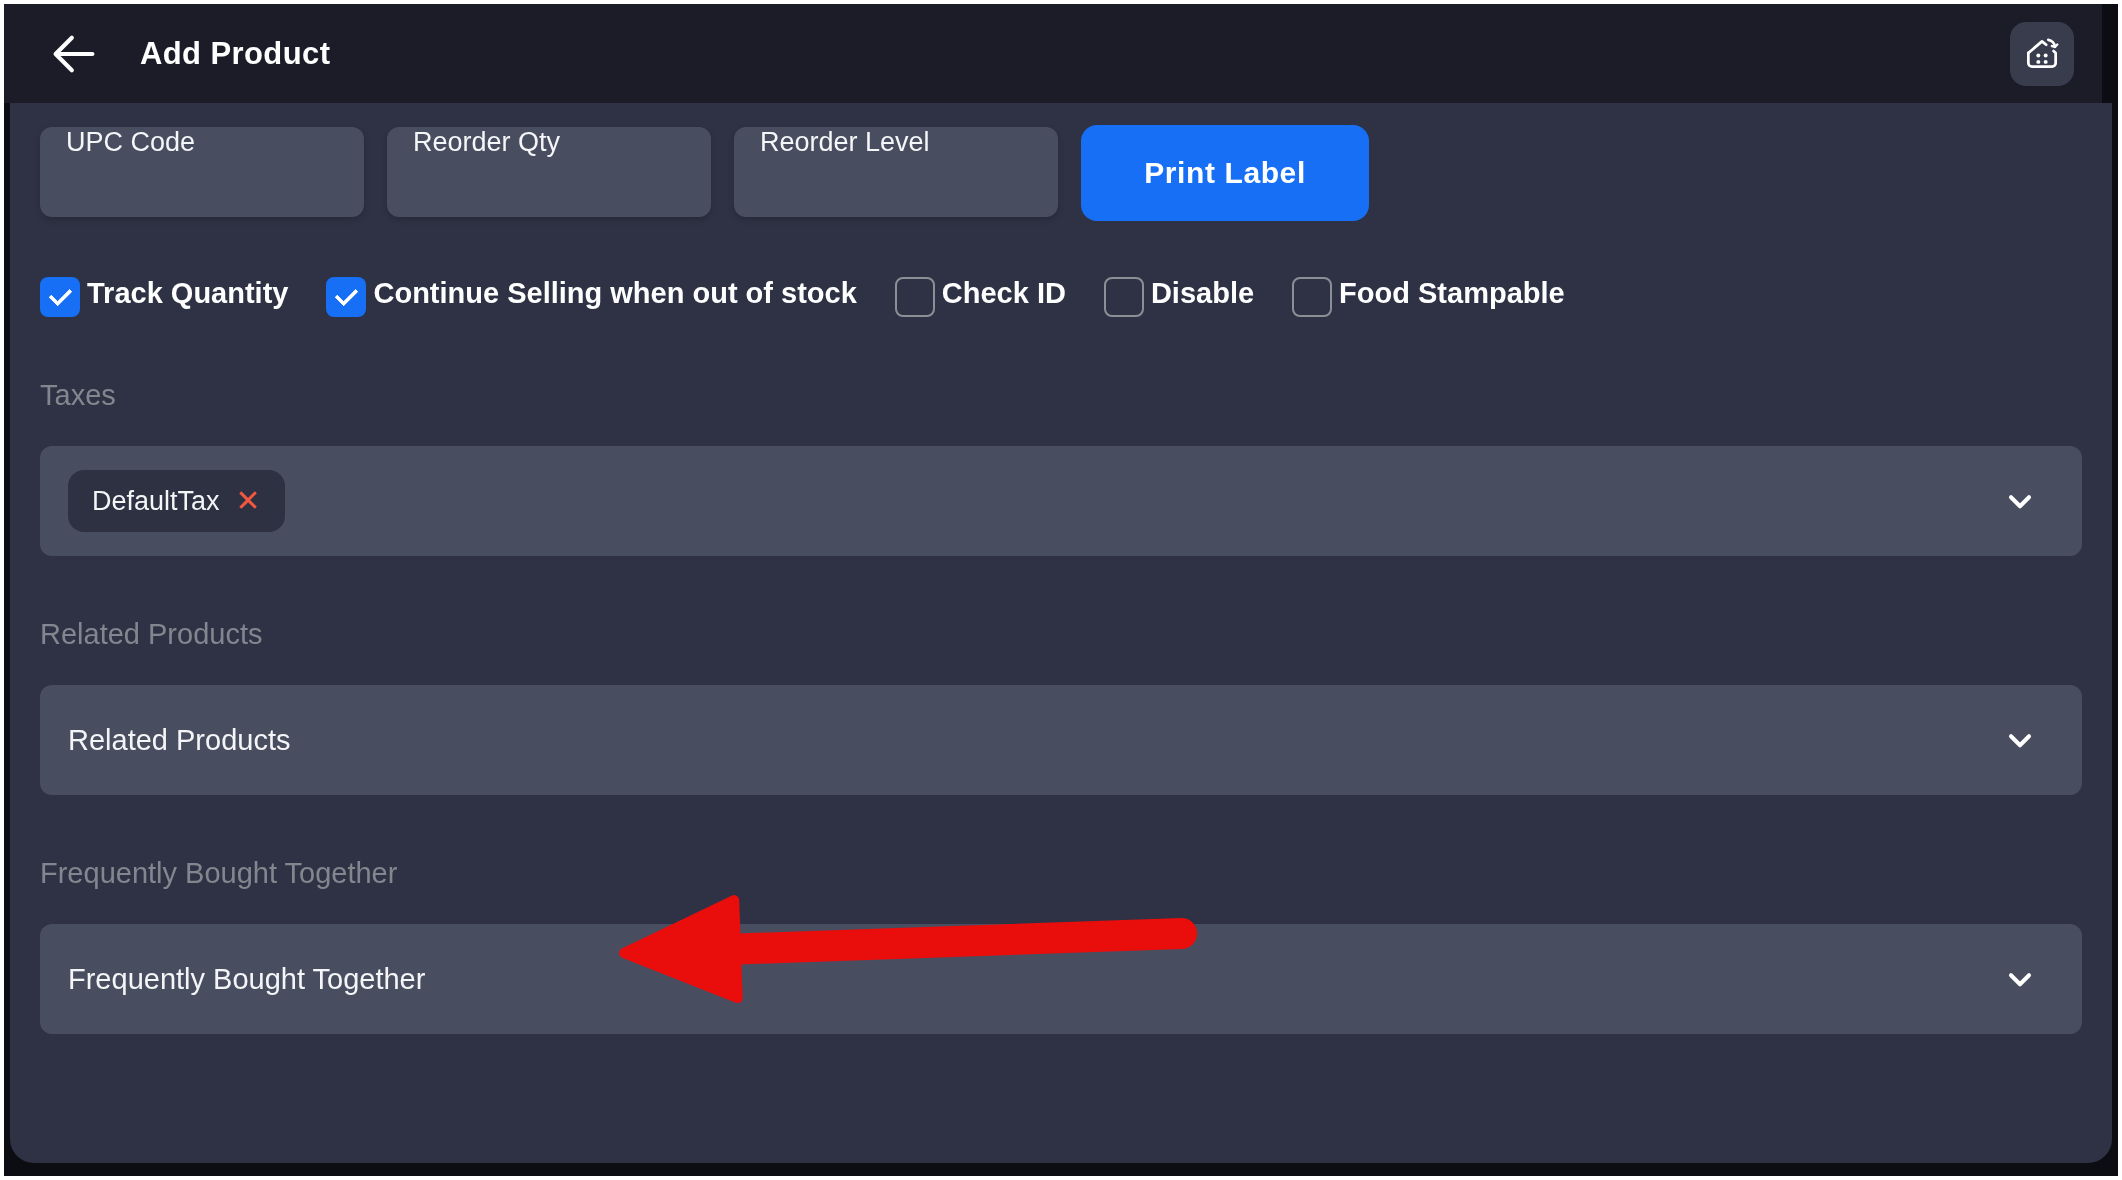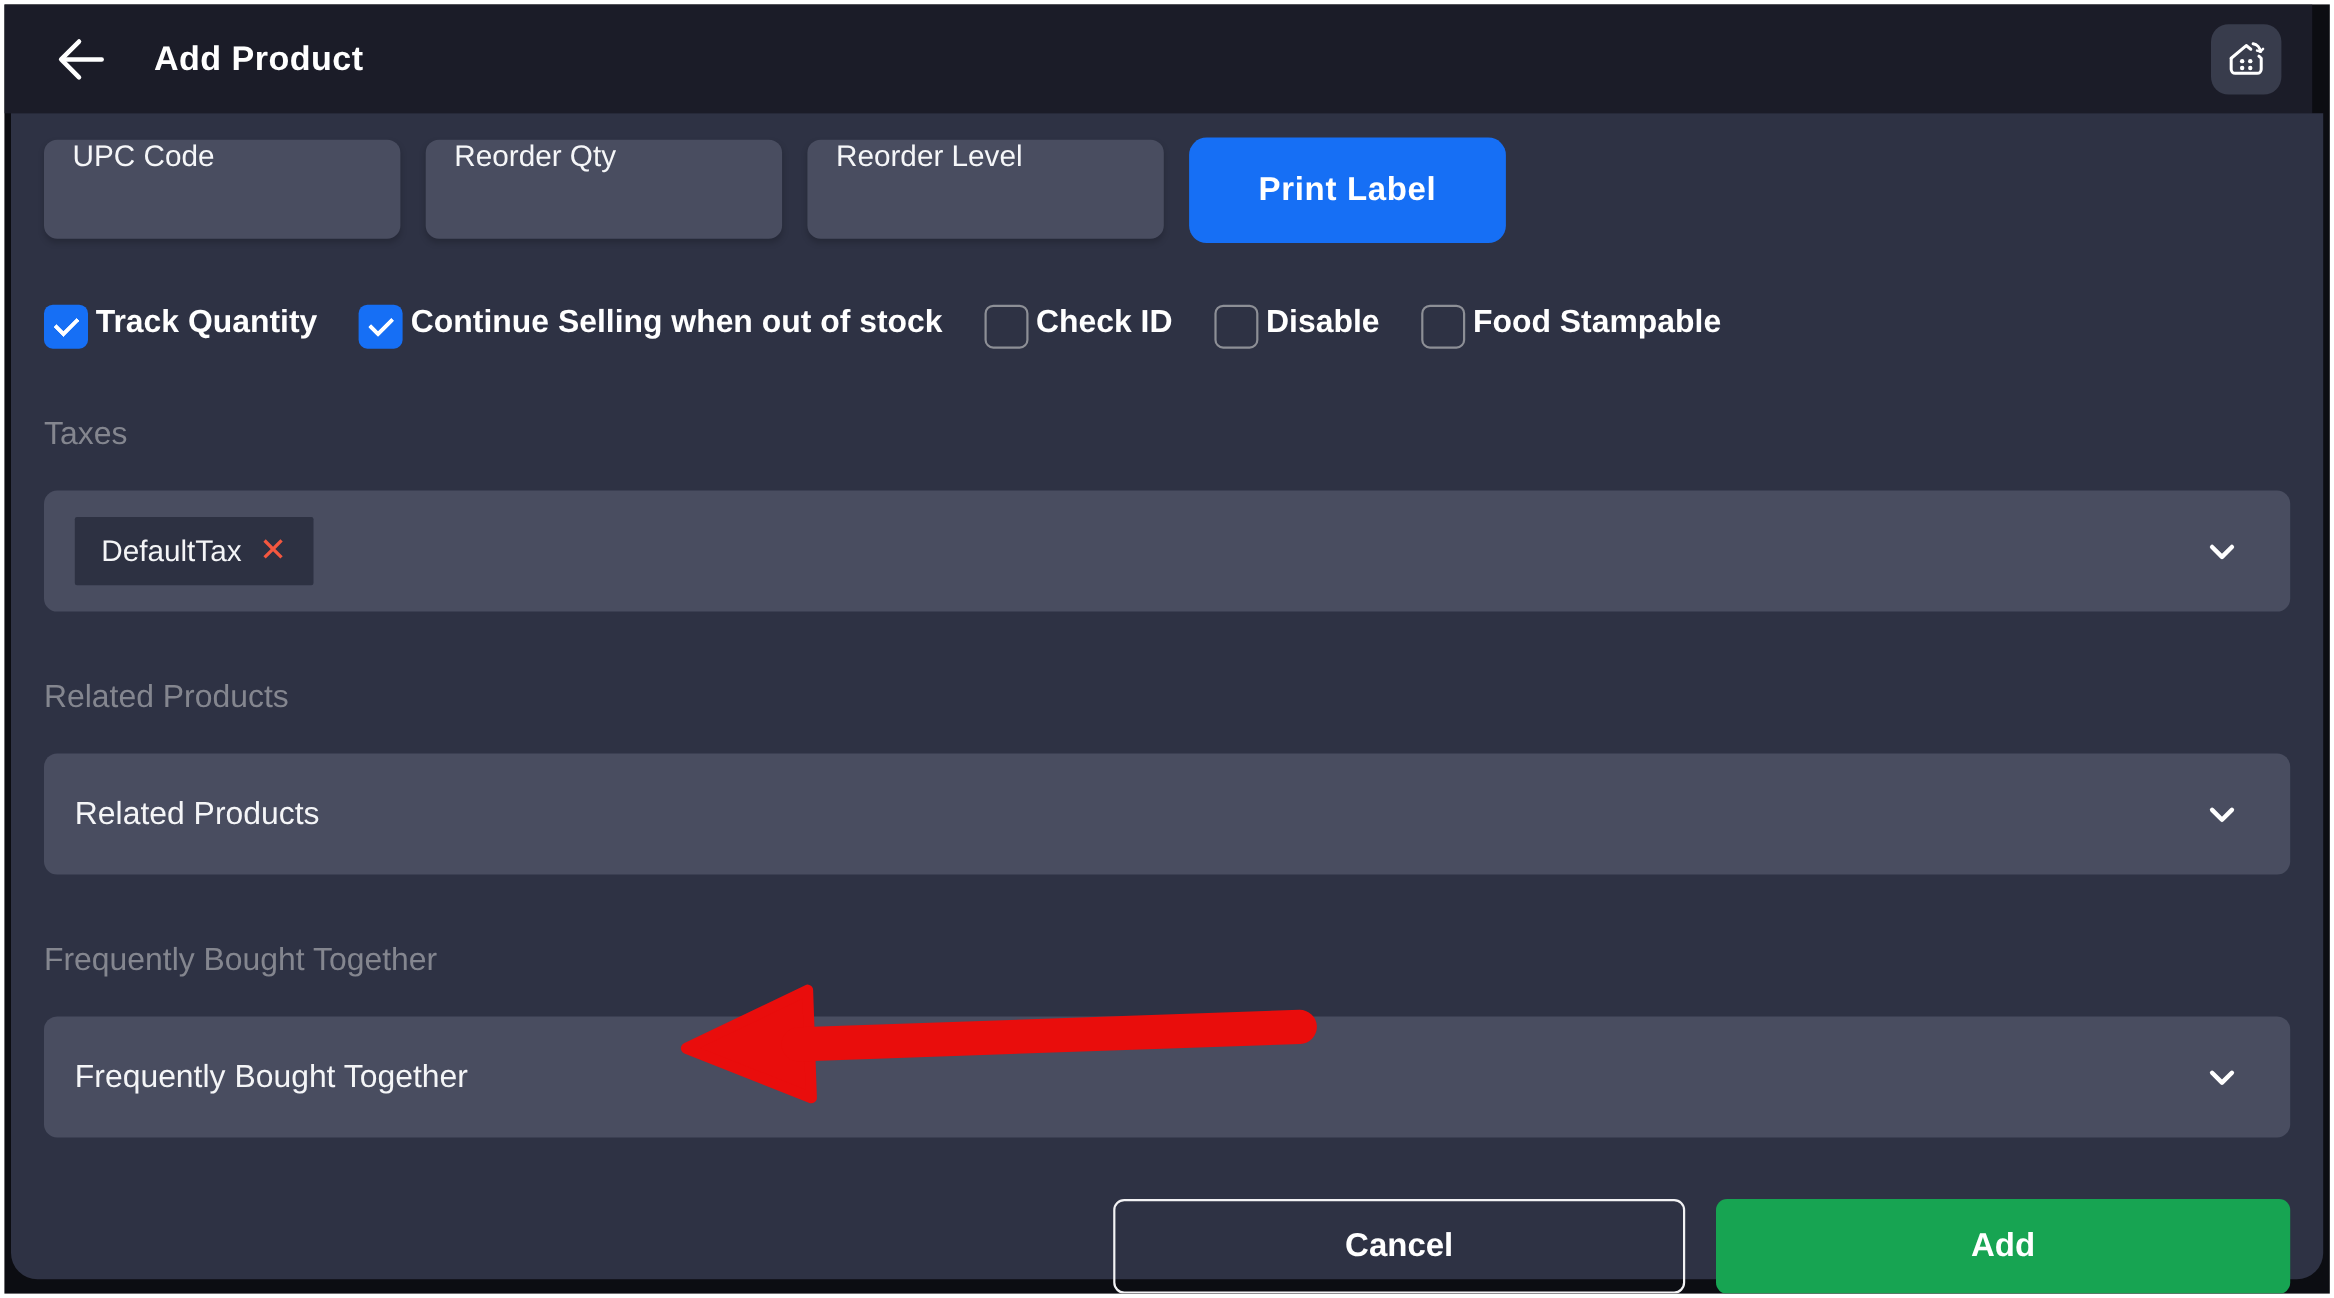--- a/index.html
+++ b/index.html
@@ -82,21 +82,21 @@
     margin-top:34px; height:110px;
     background:#494d60; border-radius:12px;
     display:flex; align-items:center;
     padding:0 44px 0 28px;
     cursor:pointer;
   }
   .dropdown .dd-text { color:#f4f5f7; font-size:29px; font-weight:500; }
   .dropdown .chevron { margin-left:auto; display:flex; }
 
   .chip {
-    background:#2d3142; border-radius:2px;
+    background:#2d3142; border-radius:16px;
     height:62px; display:flex; align-items:center; gap:16px;
     padding:0 24px;
     justify-content:space-between;
   }
   .chip .chip-text { color:#f4f5f7; font-size:27px; font-weight:500; }
   .chip .chip-x { color:#f4573f; font-size:30px; font-weight:700; cursor:pointer; line-height:1; }
 
   
   .actions { display:flex; justify-content:flex-end; gap:28px; margin-top:56px; }
   .btn-cancel {
@@ -208,24 +208,20 @@
     <div class="section-label">Frequently Bought Together</div>
     <div class="dropdown">
       <span class="dd-text">Frequently Bought Together</span>
       <span class="chevron">
         <svg width="36" height="36" viewBox="0 0 24 24" fill="none" stroke="#ffffff" stroke-width="2.7" stroke-linecap="round" stroke-linejoin="round">
           <path d="M6 9.5 L12 15.5 L18 9.5"></path>
         </svg>
       </span>
     </div>
 
-    <div class="actions">
-      <button class="btn-cancel">Cancel</button>
-      <button class="btn-add">Add</button>
-    </div>
 
   </div>
 
   <div class="red-arrow">
     <svg width="620" height="130" viewBox="0 0 620 130">
       <g transform="rotate(-2 24 63)">
         <polygon points="24,63 136,14 136,112" fill="#e90d0c" stroke="#e90d0c" stroke-width="10" stroke-linejoin="round"></polygon>
         <line x1="126" y1="63" x2="582" y2="63" stroke="#e90d0c" stroke-width="31" stroke-linecap="round"></line>
       </g>
     </svg>

